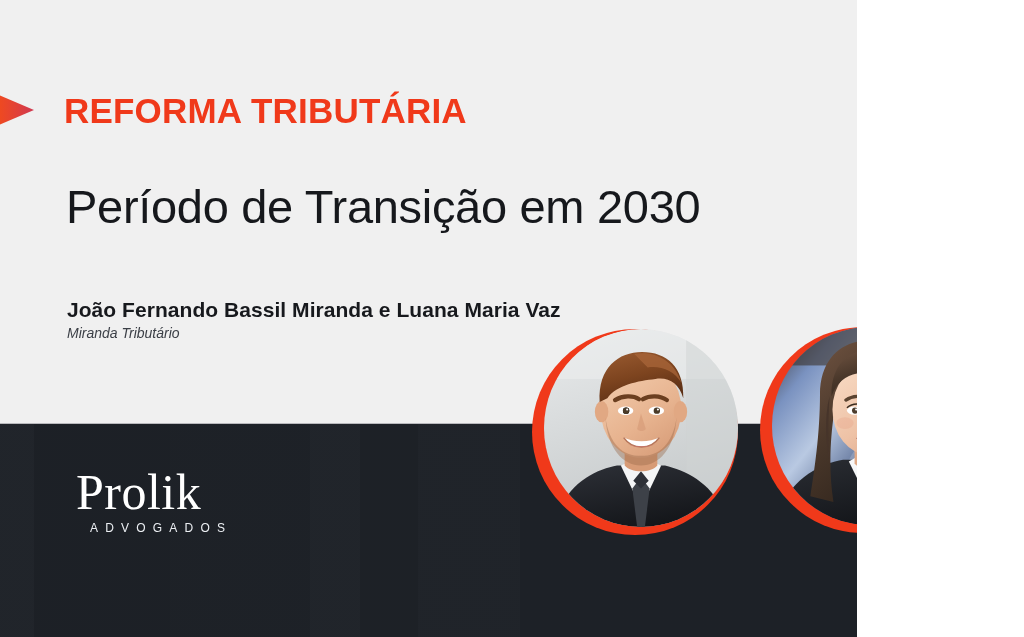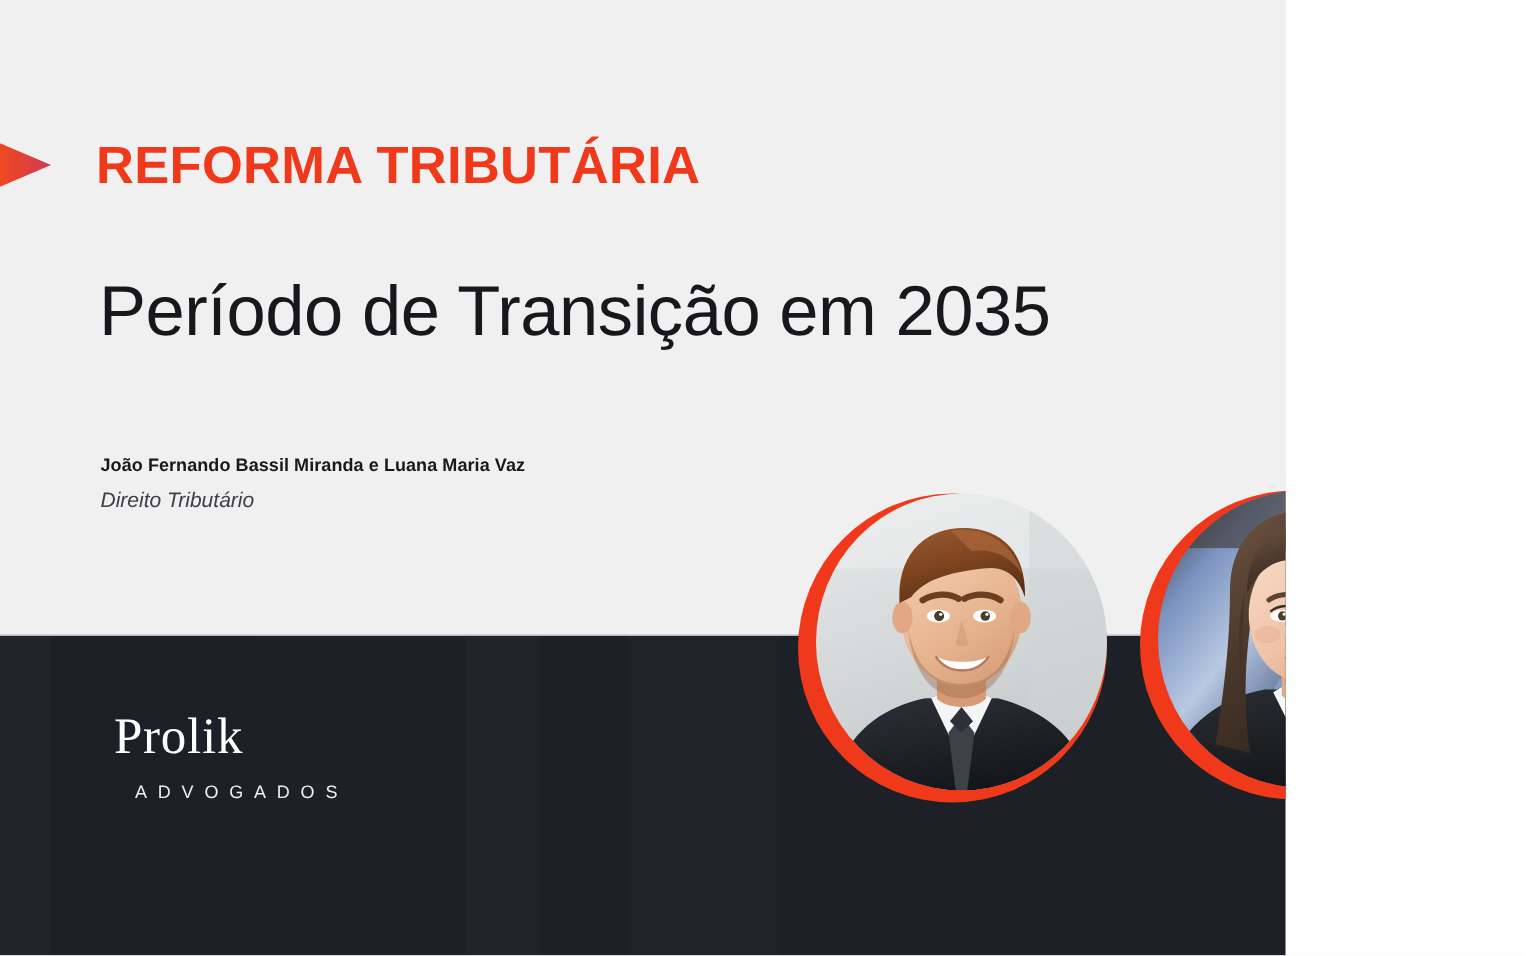--- a/index.html
+++ b/index.html
@@ -108,21 +108,21 @@
   .headline-line { display: block; white-space: nowrap; }
 
   
   .byline {
     position: absolute;
     left: 67px;
     top: 300px;
     width: 520px;
   }
   .byline-authors {
-    font-size: 12px;
+    font-size: 21px;
     font-weight: 700;
     color: #17191d;
     letter-spacing: 0.05px;
     line-height: 20px;
     white-space: nowrap;
   }
   .byline-practice {
     margin-top: 4px;
     font-size: 14px;
     font-style: italic;
@@ -135,21 +135,21 @@
   
   .logo {
     position: absolute;
     left: 76px;
     top: 466px;
     width: 220px;
     user-select: none;
   }
   .logo-word {
     font-family: "Liberation Serif", serif;
-    font-size: 34px;
+    font-size: 50px;
     font-weight: 400;
     color: #ffffff;
     line-height: 52px;
     letter-spacing: 0.5px;
   }
   .logo-sub {
     margin-top: 3px;
     margin-left: 14px;
     font-family: "Liberation Sans", sans-serif;
     font-size: 12px;
@@ -204,26 +204,26 @@
           <stop offset="55%" stop-color="#e0403a"></stop>
           <stop offset="100%" stop-color="#cf3a52"></stop>
         </linearGradient>
       </defs>
       <polygon points="5,9 40,24 5,39" fill="url(#triGrad)"></polygon>
     </svg>
     <span class="eyebrow-text">REFORMA TRIBUTÁRIA</span>
   </div>
 
   <h1 class="headline">
-    <span class="headline-line">Período de Transição em 2035</span>
+    <span class="headline-line">Período de Transição em 2030</span>
   </h1>
 
   <div class="byline">
     <div class="byline-authors">João Fernando Bassil Miranda e Luana Maria Vaz</div>
-    <div class="byline-practice">Direito Tributário</div>
+    <div class="byline-practice">Miranda Tributário</div>
   </div>
 
   <div class="logo">
     <div class="logo-word">Prolik</div>
     <div class="logo-sub">ADVOGADOS</div>
   </div>
 
   <div class="portrait" id="portrait-joao">
     <div class="ring"></div>
     <div class="photo">

